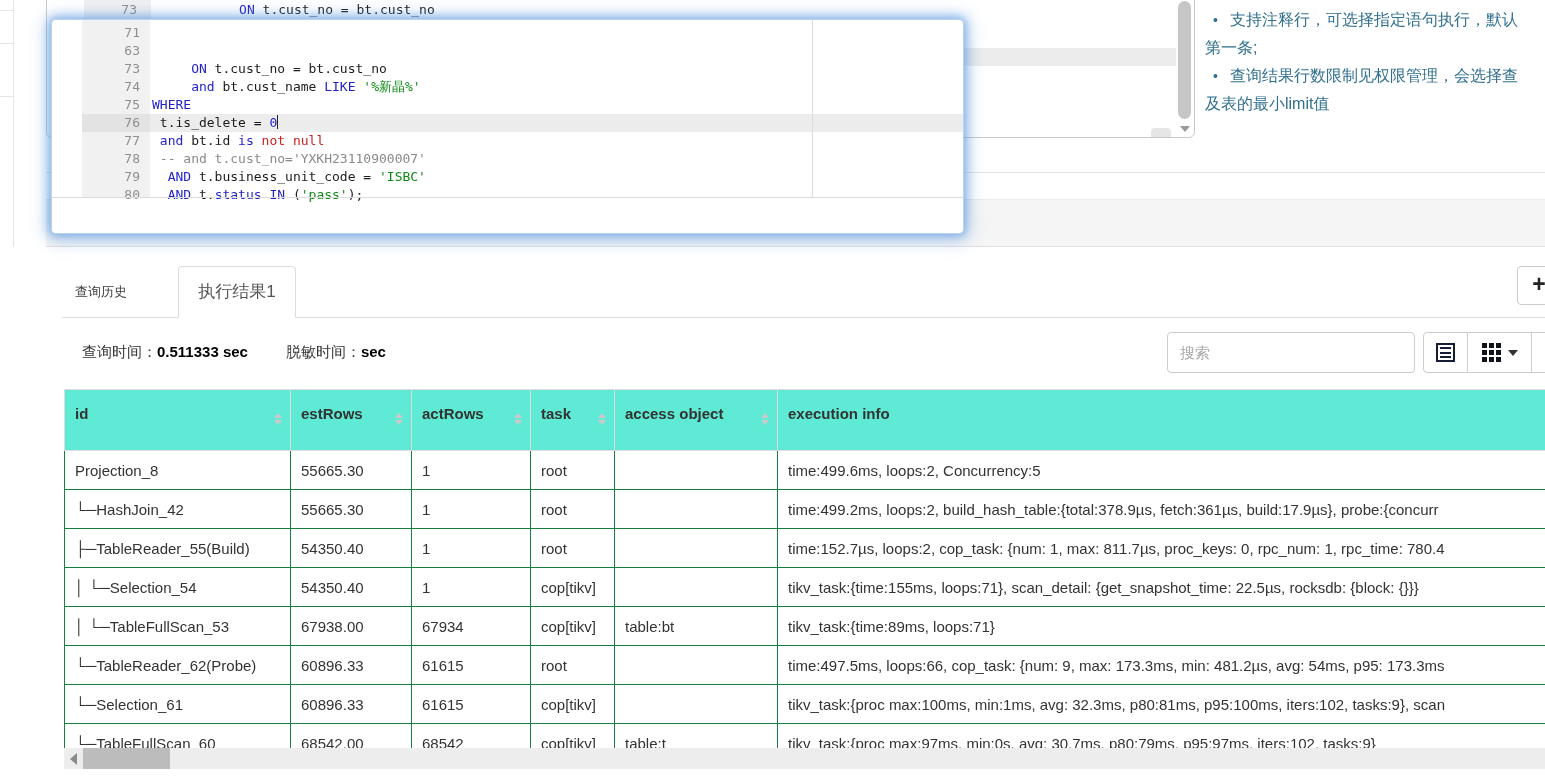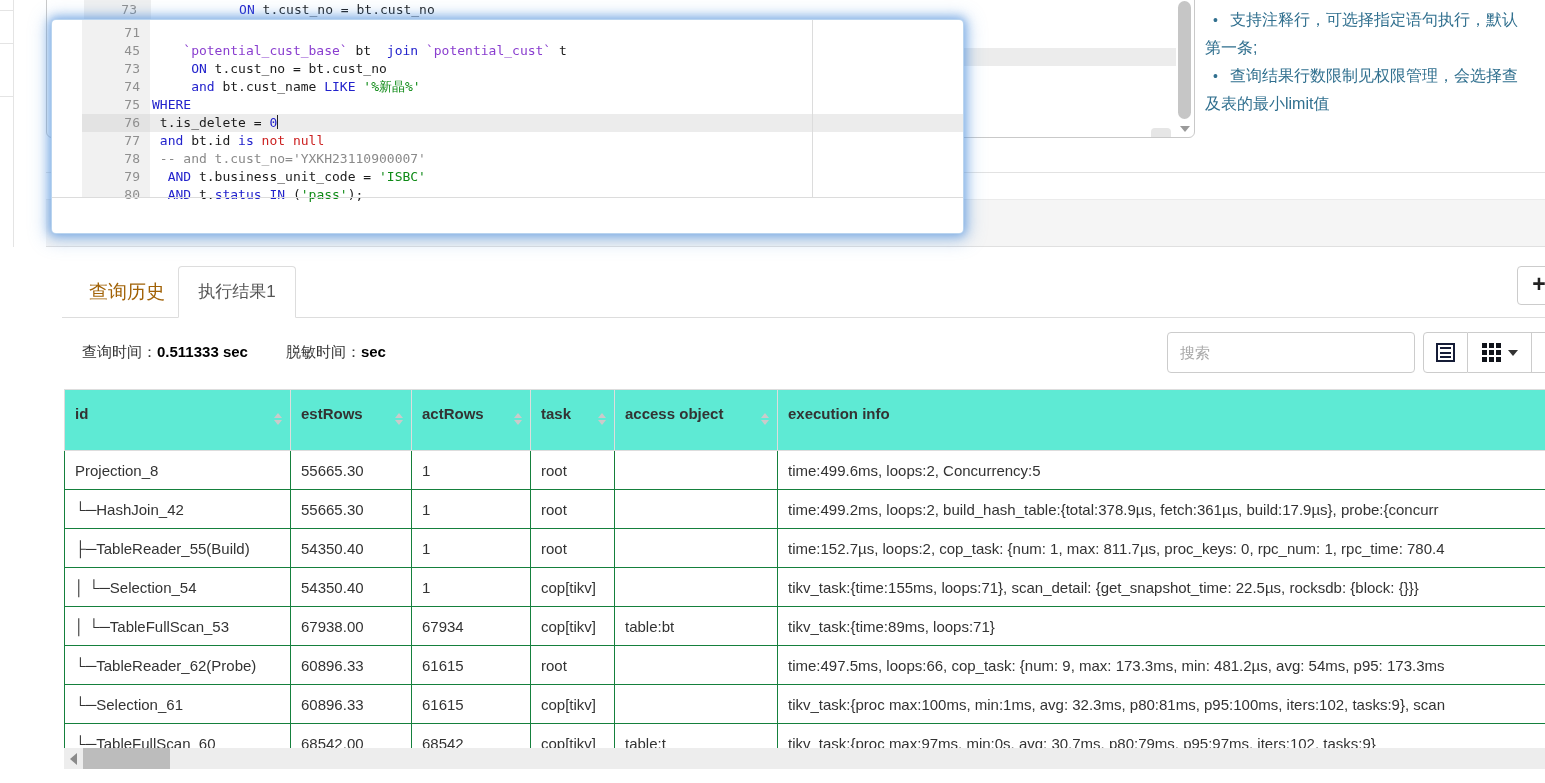--- a/index.html
+++ b/index.html
@@ -48,22 +48,22 @@
   .pop-line .lc{position:absolute;left:100px;right:152px;overflow:hidden;}
 
   
   .tk-p{color:#1c1c1c;} .tk-kw{color:#2222cc;} .tk-id{color:#8a3ecf;} .tk-str{color:#0e8a16;}
   .tk-cm{color:#8a8a8a;} .tk-nm{color:#2222cc;} .tk-err{color:#cc2222;}
   .cursor{display:inline-block;width:0;border-left:1px solid #222;height:14px;vertical-align:-2px;}
 
   
   .results{position:absolute;left:0;top:247px;right:0;bottom:0;background:#fff;}
   .tabbar-line{position:absolute;left:62px;right:0;top:70px;border-top:1px solid #ddd;}
-  .tab-history{position:absolute;left:75px;top:20px;width:90px;height:50px;line-height:50px;text-align:right;
-               color:#a16207;font-size:19px;cursor:pointer;}
+  .tab-history{position:absolute;left:75px;top:20px;width:90px;height:50px;line-height:50px;text-align:left;
+               color:#404040;font-size:13px;cursor:pointer;}
   .tab-active{position:absolute;left:178px;top:19px;width:118px;height:52px;line-height:50px;text-align:center;
               color:#555;font-size:17px;background:#fff;border:1px solid #ddd;border-bottom:1px solid #fff;
               border-radius:4px 4px 0 0;box-sizing:border-box;z-index:2;}
   .add-tab-btn{position:absolute;left:1517px;top:19px;width:42px;height:37px;border:1px solid #ccc;border-radius:4px;
                background:#fff;text-align:center;line-height:34px;font-size:23px;font-weight:bold;color:#222;cursor:pointer;}
 
   .stats{position:absolute;left:82px;top:96px;font-size:15px;color:#333;}
   .stats b{color:#000;}
   .stats .gap{display:inline-block;width:38px;}
 
@@ -134,21 +134,21 @@
       <div class="info-item"><span class="bullet">•</span>支持注释行，可选择指定语句执行，默认<br>第一条;</div>
       <div class="info-item"><span class="bullet">•</span>查询结果行数限制见权限管理，会选择查<br>及表的最小limit值</div>
     </div>
 
   <div class="popup">
     <div class="pop-gutter"></div>
     <div class="pop-hl" id="pop-hl" style="top: 94px;"></div>
     <div class="pop-hl-gutter" id="pop-hl-gutter" style="top: 94px;"></div>
     <div id="pop-lines">
         <div class="pop-line" style="top: 4px;"><span class="ln">71</span><span class="lc"></span></div>
-        <div class="pop-line" style="top: 22px;"><span class="ln">45</span><span class="lc"><span class="tk-p">    </span><span class="tk-id">`potential_cust_base`</span><span class="tk-p"> bt  </span><span class="tk-kw">join</span><span class="tk-p"> </span><span class="tk-id">`potential_cust`</span><span class="tk-p"> t</span></span></div>
+        <div class="pop-line" style="top: 22px;"><span class="ln">63</span></div>
         <div class="pop-line" style="top: 40px;"><span class="ln">73</span><span class="lc"><span class="tk-p">     </span><span class="tk-kw">ON</span><span class="tk-p"> t.cust_no = bt.cust_no</span></span></div>
         <div class="pop-line" style="top: 58px;"><span class="ln">74</span><span class="lc"><span class="tk-p">     </span><span class="tk-kw">and</span><span class="tk-p"> bt.cust_name </span><span class="tk-kw">LIKE</span><span class="tk-p"> </span><span class="tk-str">'%新晶%'</span></span></div>
         <div class="pop-line" style="top: 76px;"><span class="ln">75</span><span class="lc"><span class="tk-kw">WHERE</span></span></div>
         <div class="pop-line" style="top: 94px;"><span class="ln">76</span><span class="lc"><span class="tk-p"> t.is_delete = </span><span class="tk-nm">0</span><span class="cursor"></span></span></div>
         <div class="pop-line" style="top: 112px;"><span class="ln">77</span><span class="lc"><span class="tk-p"> </span><span class="tk-kw">and</span><span class="tk-p"> bt.id </span><span class="tk-kw">is</span><span class="tk-p"> </span><span class="tk-err">not</span><span class="tk-p"> </span><span class="tk-err">null</span></span></div>
         <div class="pop-line" style="top: 130px;"><span class="ln">78</span><span class="lc"><span class="tk-cm"> -- and t.cust_no='YXKH23110900007'</span></span></div>
         <div class="pop-line" style="top: 148px;"><span class="ln">79</span><span class="lc"><span class="tk-p">  </span><span class="tk-kw">AND</span><span class="tk-p"> t.business_unit_code = </span><span class="tk-str">'ISBC'</span></span></div>
         <div class="pop-line" style="top: 166px;"><span class="ln">80</span><span class="lc"><span class="tk-p">  </span><span class="tk-kw">AND</span><span class="tk-p"> t.</span><span class="tk-kw">status</span><span class="tk-p"> </span><span class="tk-kw">IN</span><span class="tk-p"> (</span><span class="tk-str">'pass'</span><span class="tk-p">);</span></span></div>
       </div>
     <div class="pop-vdiv"></div>

